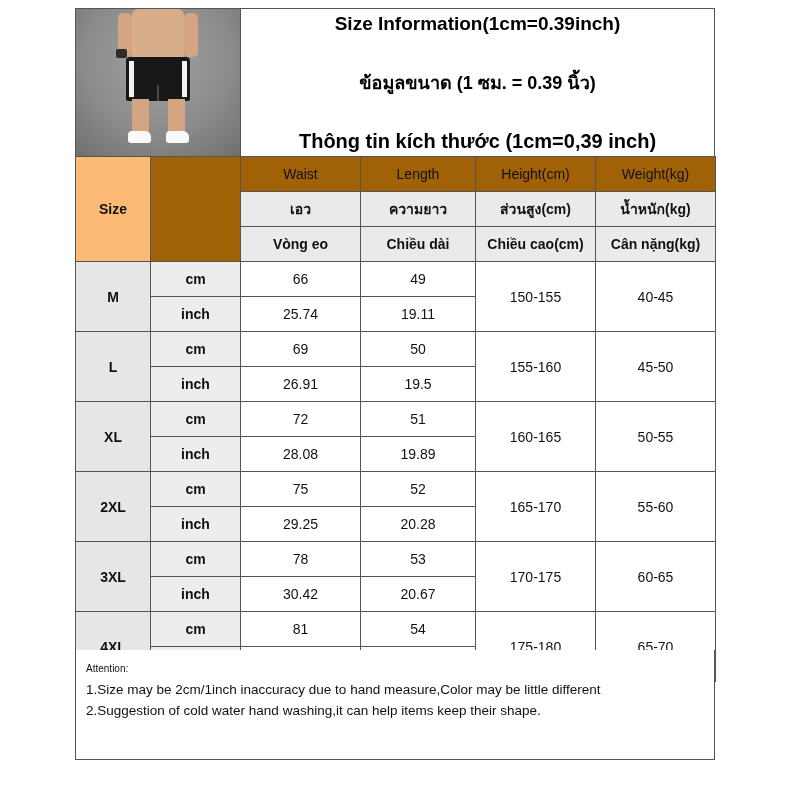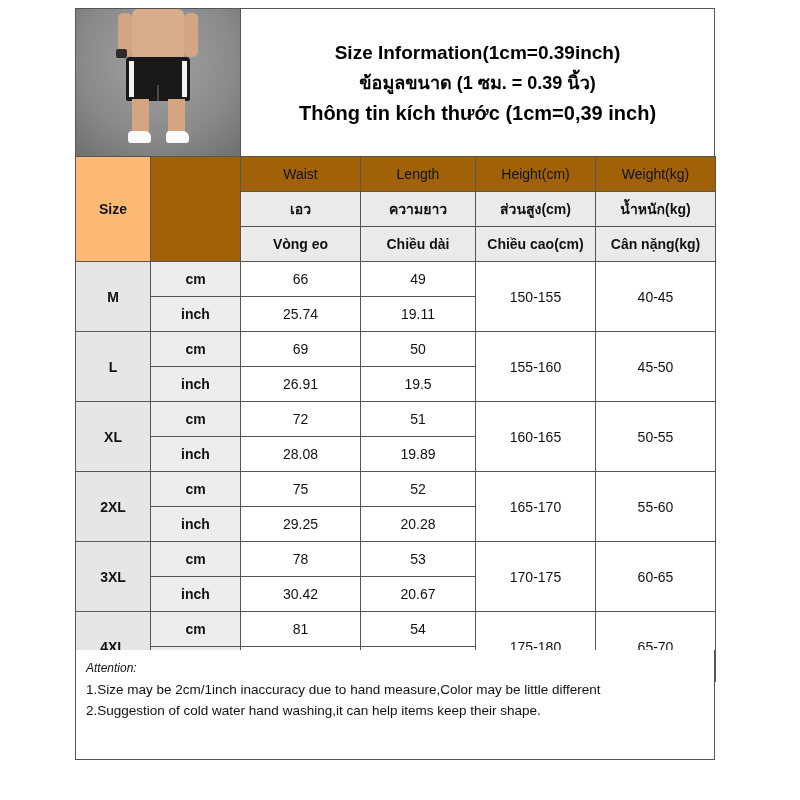--- a/index.html
+++ b/index.html
@@ -113,21 +113,21 @@
     left: 40px; top: 40px;
     width: 11px; height: 9px;
     background: #2c2c2c;
     border-radius: 2px;
   }
   .title-cell {
     flex: 1;
     display: flex;
     flex-direction: column;
     align-items: center;
-    justify-content: center;
+    justify-content: space-between;
     background: #fff;
     text-align: center;
     padding: 0 11px;
     box-sizing: border-box;
   }
   .title-line {
     font-weight: bold;
     font-size: 19px;
     line-height: 30px;
     color: #000;
@@ -206,21 +206,21 @@
     box-sizing: border-box;
     padding: 8px 10px 10px 10px;
     background: #fff;
   }
   .attention p {
     margin: 0;
     font-size: 13.5px;
     line-height: 21px;
     color: #111;
   }
-  .attention p.first { font-size: 12px; font-style: italic; }
+  .attention p.first { font-size: 10px; }
 </style>
 </head>
 <body>
 
 <div class="page">
 
   <div class="header">
     <div class="photo-cell">
       <div class="photo-bg"></div>
       <div class="torso"></div>

